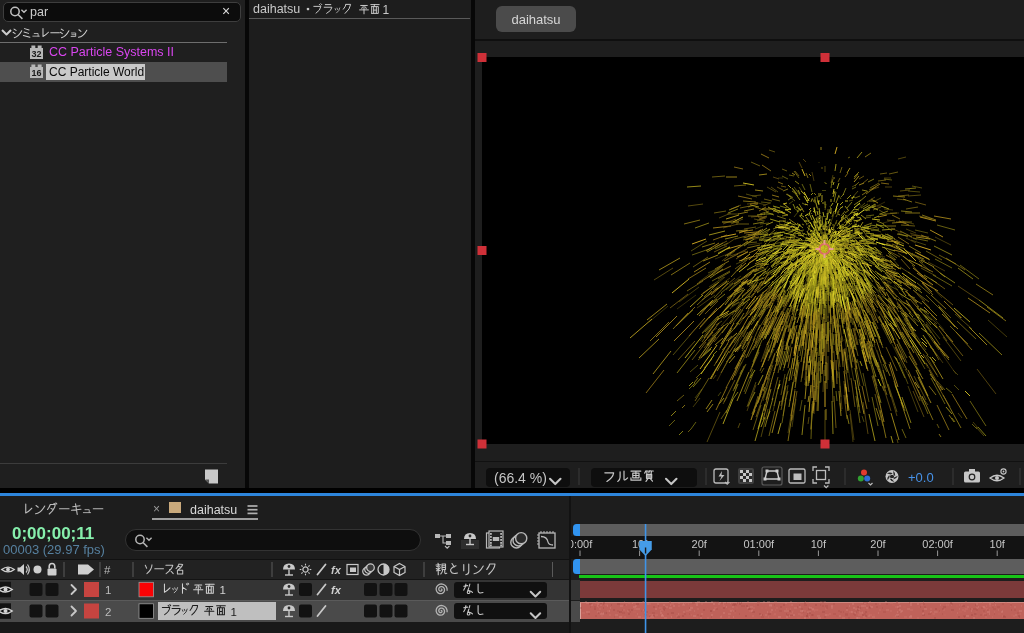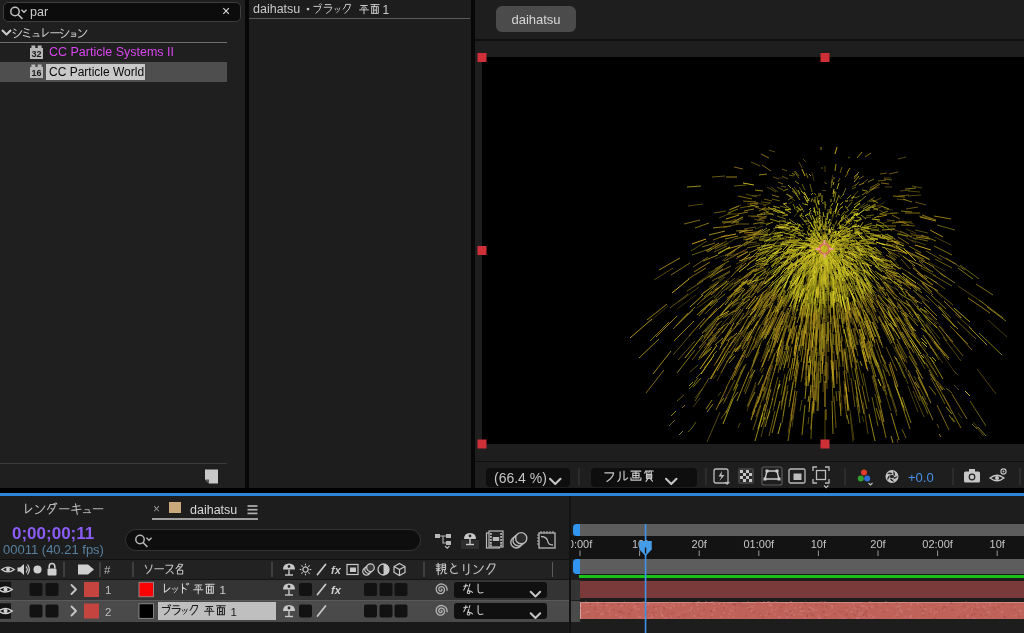--- a/index.html
+++ b/index.html
@@ -27,22 +27,22 @@
 <div class="abs" style="left:496px;top:12px;width:80px;font-size:13px;color:#d6d6d6;text-align:center;">daihatsu</div>
 <div class="abs" style="left:475px;top:39px;width:549px;height:2px;background:#0f0f0f;"></div>
 <div class="abs" style="left:482px;top:57px;width:542px;height:387px;background:#000;"></div>
 <div class="abs" style="left:475px;top:461px;width:549px;height:1px;background:#111;"></div>
 <div class="abs" style="left:486px;top:467.5px;width:84px;height:19px;background:#0e0e0e;border-radius:4px;"></div>
 <div class="abs" style="left:494px;top:470px;font-size:14px;color:#c6c6c6;">(66.4&nbsp;%)</div>
 <div class="abs" style="left:591px;top:467.5px;width:106px;height:19px;background:#0e0e0e;border-radius:4px;"></div>
 <div class="abs" style="left:190px;top:502.5px;font-size:12.5px;color:#d9d9d9;">daihatsu</div>
 <div class="abs" style="left:168.5px;top:501.5px;width:12.5px;height:11px;background:#c9a97c;"></div>
 <div class="abs" style="left:152px;top:517.5px;width:106px;height:2px;background:#9e9e9e;"></div>
-<div class="abs" style="left:12px;top:523.5px;font-size:17px;font-weight:bold;color:#8b5cf6;">0;00;00;11</div>
-<div class="abs" style="left:3px;top:541.5px;font-size:13px;color:#56809f;">00011 (40.21 fps)</div>
+<div class="abs" style="left:12px;top:523.5px;font-size:17px;font-weight:bold;color:#86efac;">0;00;00;11</div>
+<div class="abs" style="left:3px;top:541.5px;font-size:13px;color:#56809f;">00003 (29.97 fps)</div>
 <div class="abs" style="left:125px;top:529px;width:296px;height:22px;background:#0e0e0e;border:1px solid #333;border-radius:11px;"></div>
 <div class="abs" style="left:0;top:559px;width:569px;height:1px;background:#111;"></div>
 <div class="abs" style="left:0;top:560px;width:569px;height:18.5px;background:#222222;"></div>
 <div class="abs" style="left:0;top:578.5px;width:569px;height:1px;background:#141414;"></div>
 <div class="abs" style="left:0;top:579.5px;width:569px;height:20.5px;background:#343434;"></div>
 <div class="abs" style="left:0;top:600.5px;width:569px;height:21px;background:#4a4a4a;"></div>
 <div class="abs" style="left:0;top:600px;width:569px;height:0.5px;background:#5a5a5a;"></div>
 <div class="abs" style="left:0;top:621.5px;width:569px;height:11.5px;background:#191919;"></div>
 <div class="abs" style="left:158px;top:601.5px;width:118px;height:18px;background:#bfbfbf;"></div>
 <div class="abs" style="left:454px;top:582px;width:93px;height:16px;background:#101010;border-radius:3px;"></div>

